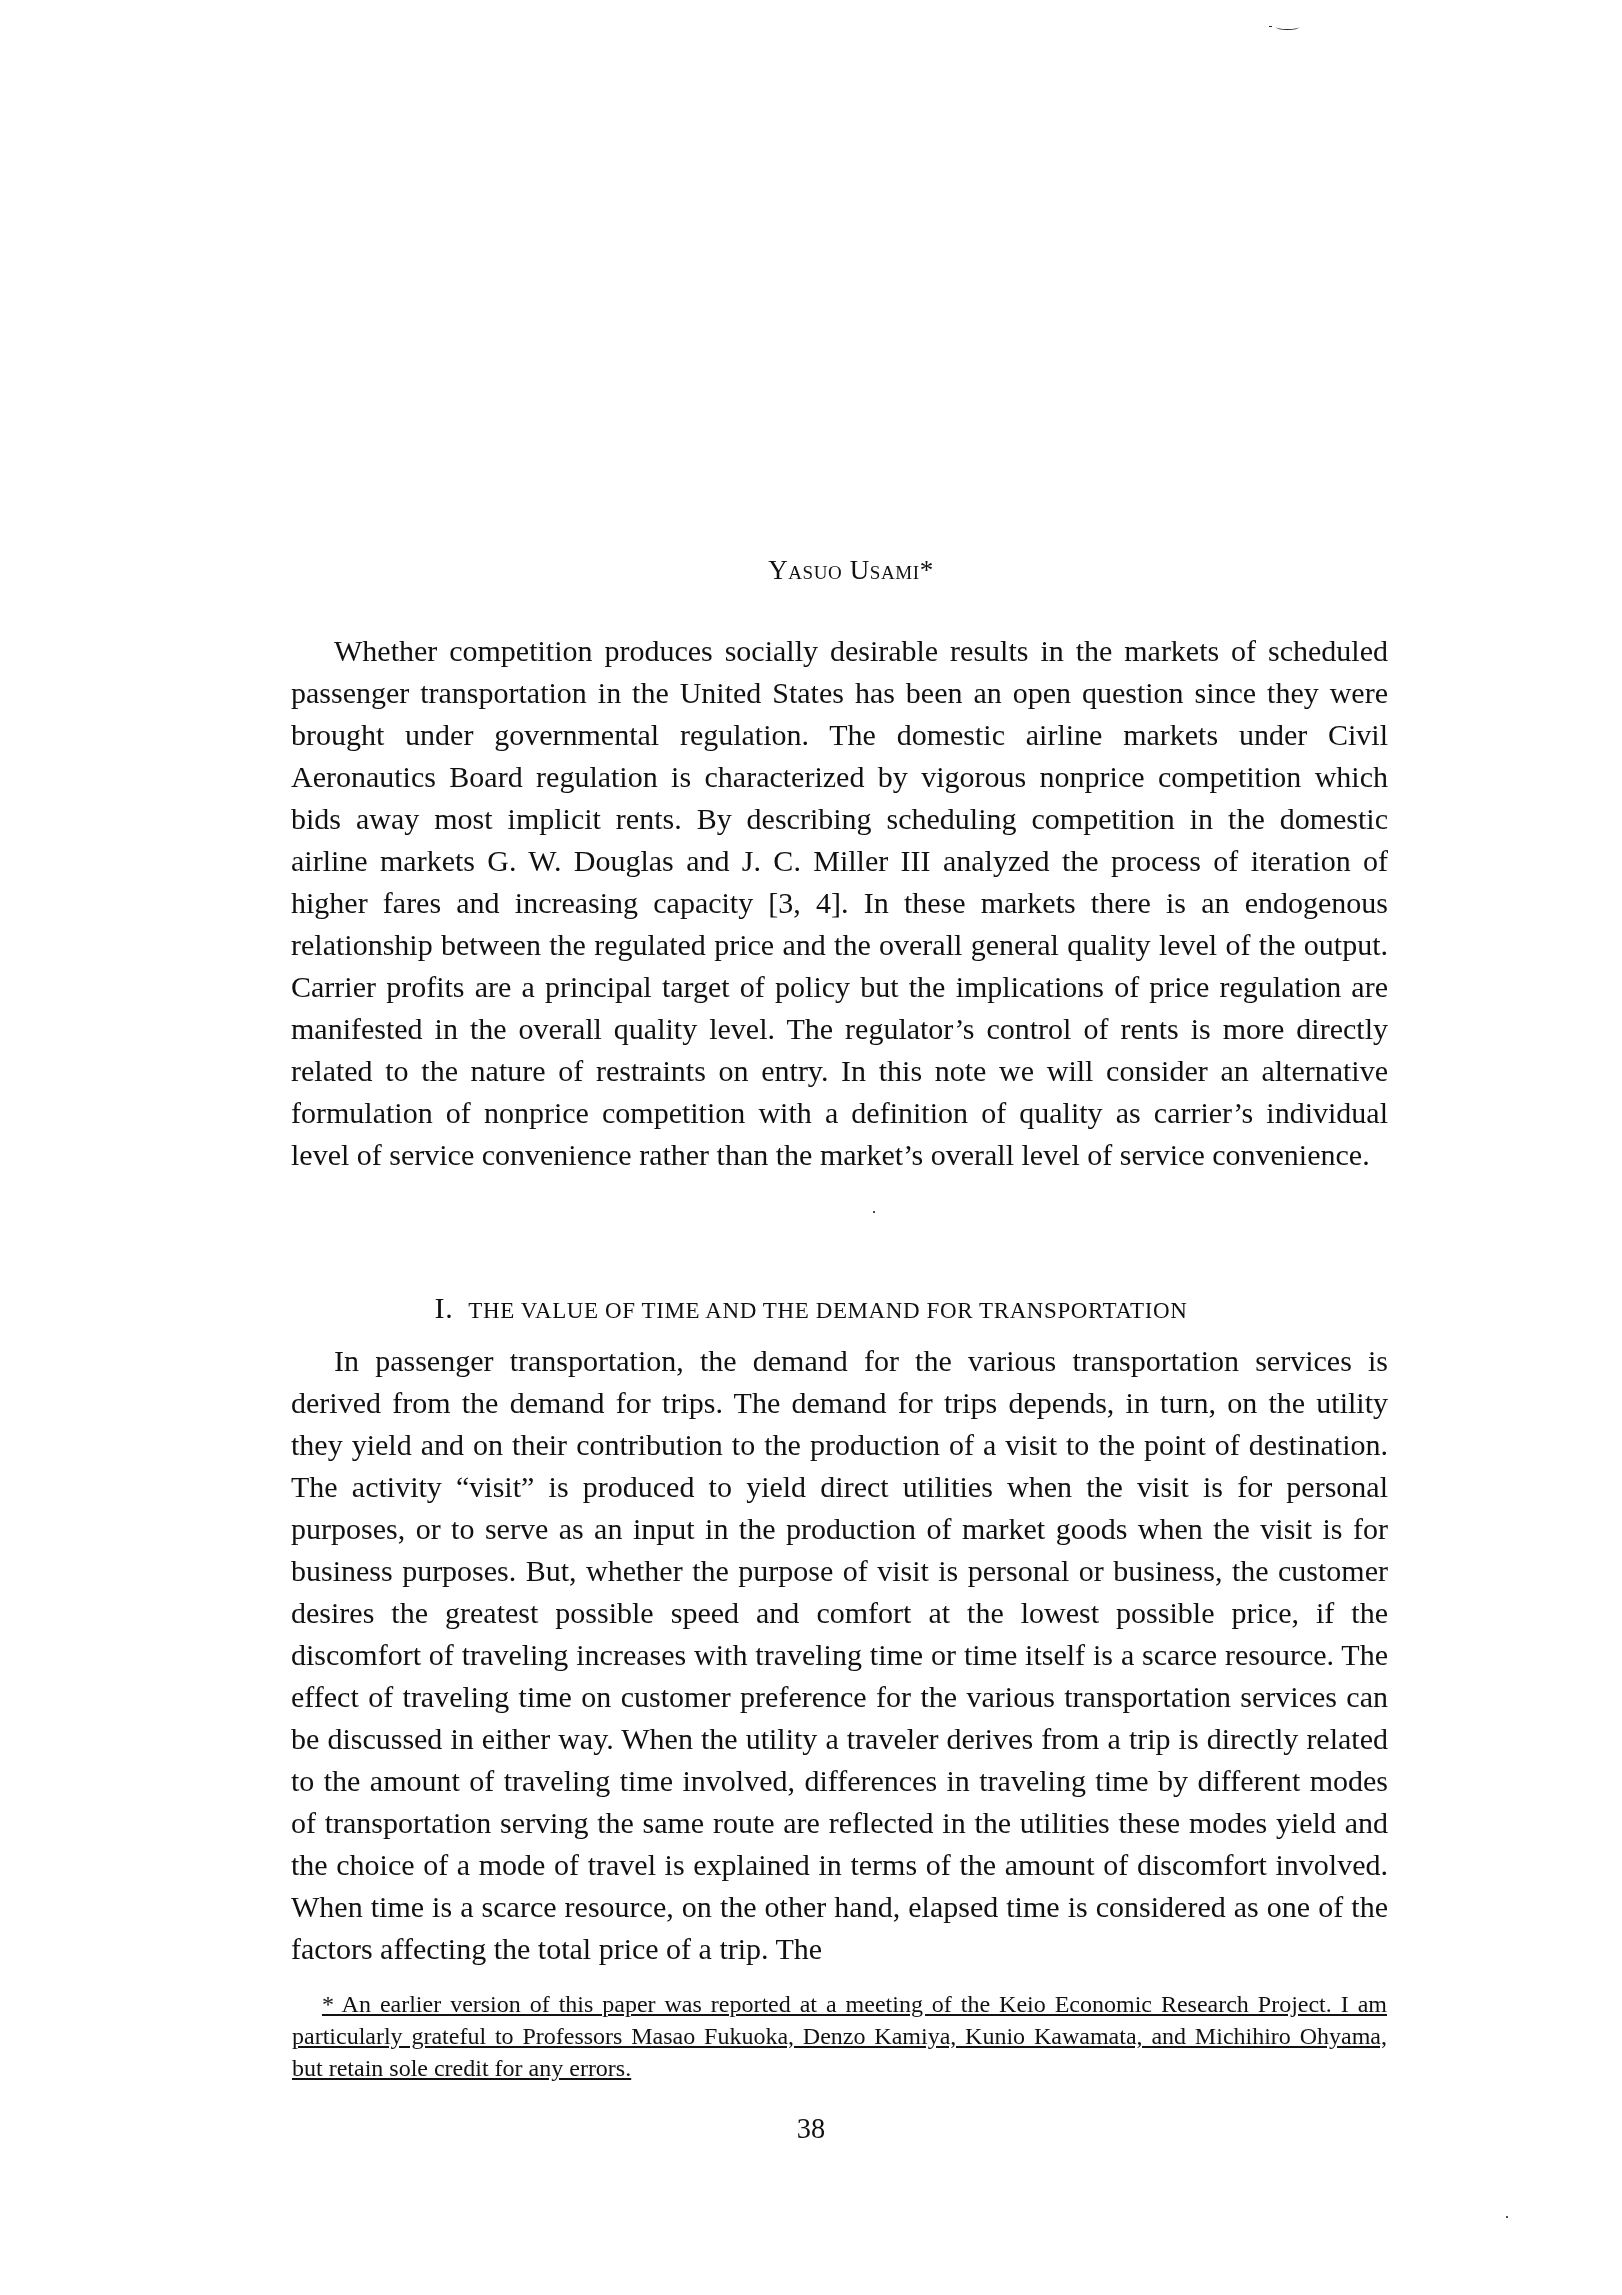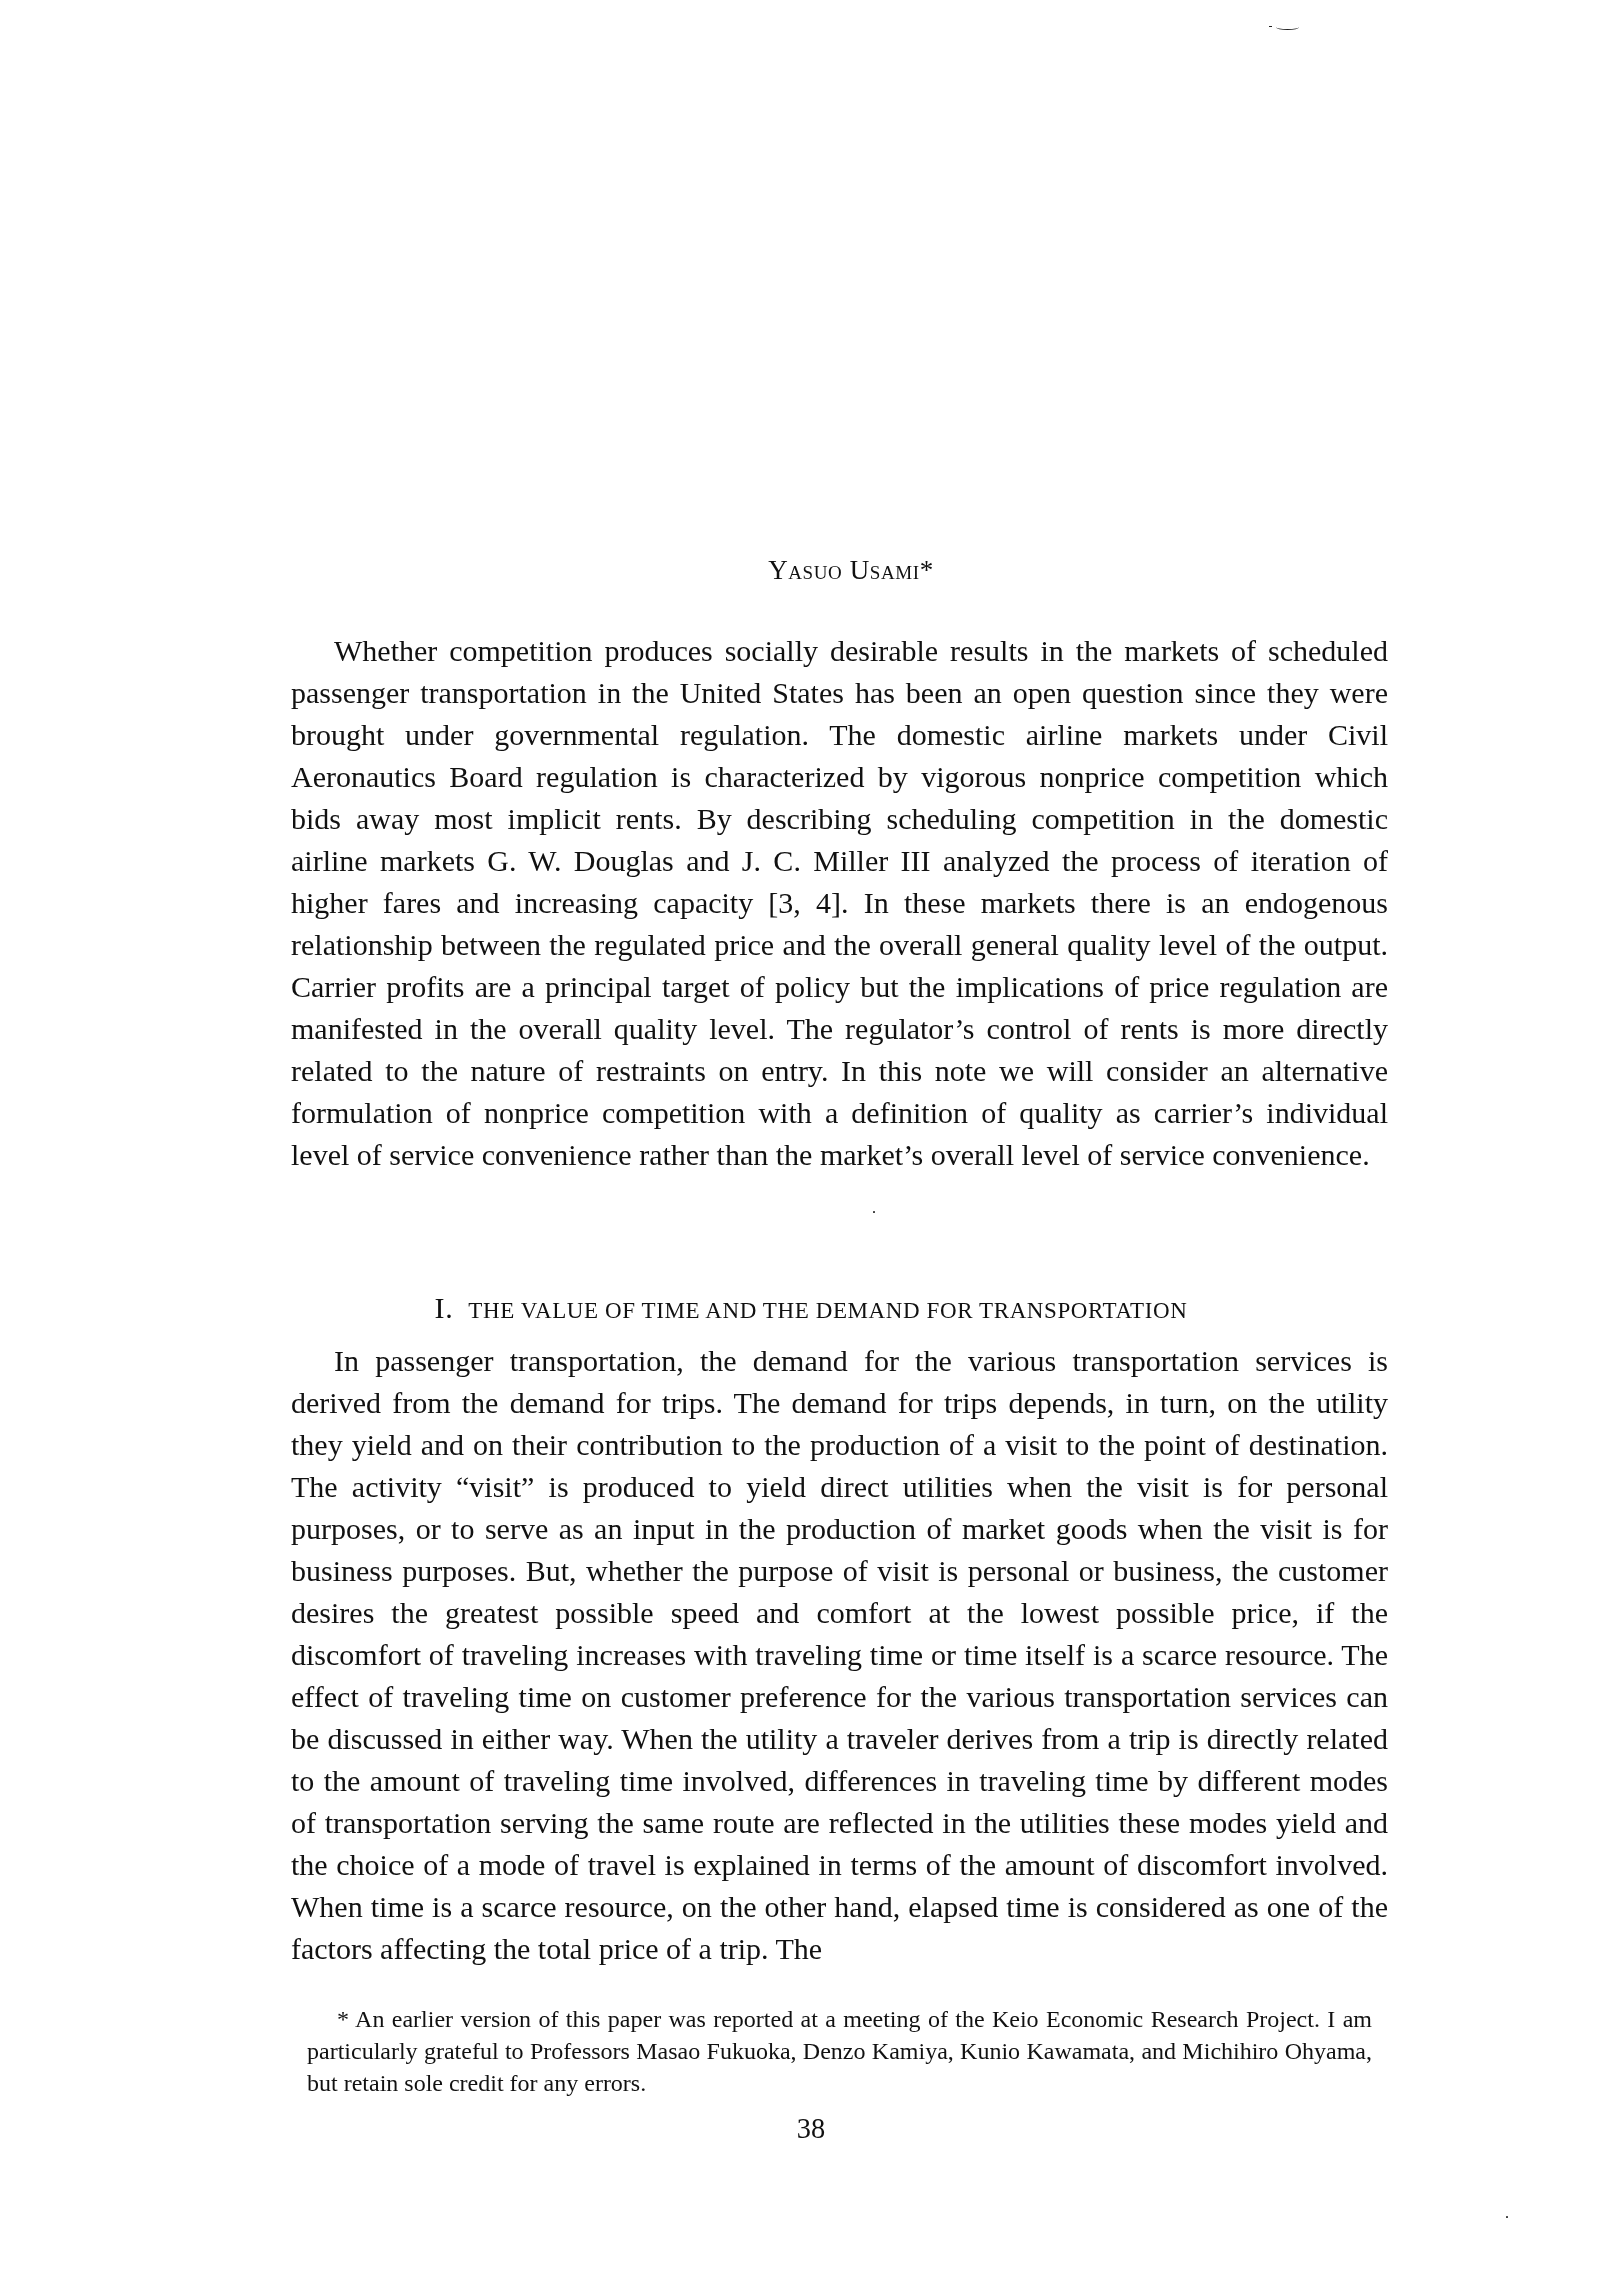--- a/index.html
+++ b/index.html
@@ -33,21 +33,21 @@
   .section-heading {
     position: absolute; left: 0; width: 1622px; top: 1274px;
     text-align: center; font-size: 23px; line-height: 34px; letter-spacing: 0.6px; margin-top: 17px;
   }
   .section-heading .num { font-size: 30px; margin-right: 15px; }
   .section1 { top: 1340px; }
   .footnote {
     position: absolute; left: 291px; width: 1097px; top: 1987px;
     font-size: 24px; line-height: 32px; text-align: justify;
   }
-  .footnote p { margin: 16px; text-indent: 30px; }
+  .footnote p { margin: 1px; text-indent: 30px; text-decoration: underline; }
   .page-number {
     position: absolute; left: 0; width: 1622px; top: 2113px;
     text-align: center; font-size: 28.4px;
   }
 </style>
 </head>
 <body>
 
 <div class="scan-mark"></div>
 <div class="speck" style="left:873px;top:1211px;"></div>

